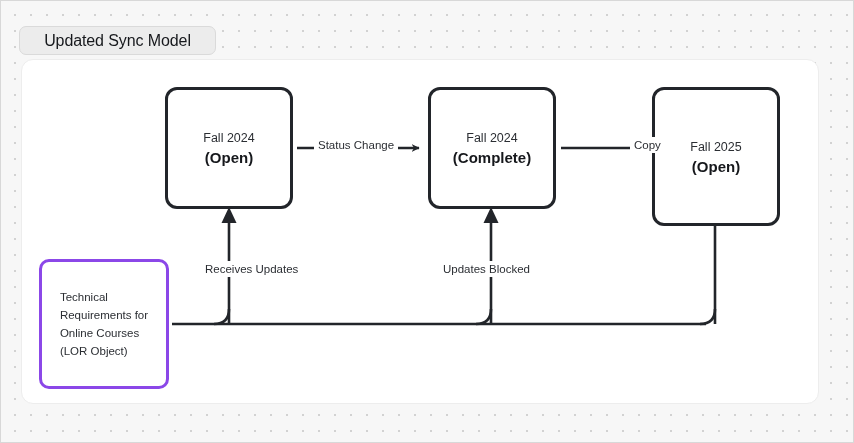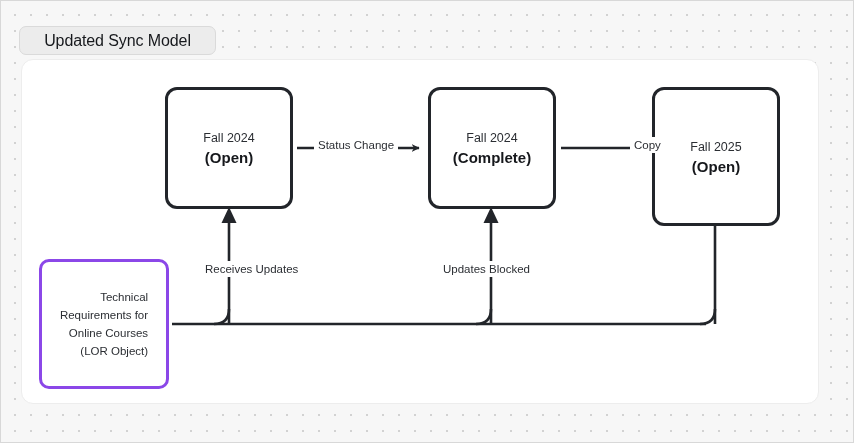--- a/index.html
+++ b/index.html
@@ -107,21 +107,21 @@
     top: 258px;
     width: 130px;
     height: 130px;
     box-sizing: border-box;
     background: #ffffff;
     border: 3px solid #8b47e8;
     border-radius: 10px;
     display: flex;
     align-items: center;
     justify-content: center;
-    text-align: right;
+    text-align: left;
   }
   #node-lor .lor-text {
     font-size: 11.5px;
     color: #2b2e33;
     line-height: 18px;
     padding: 0 8px;
     white-space: pre-line;
   }
 
   

